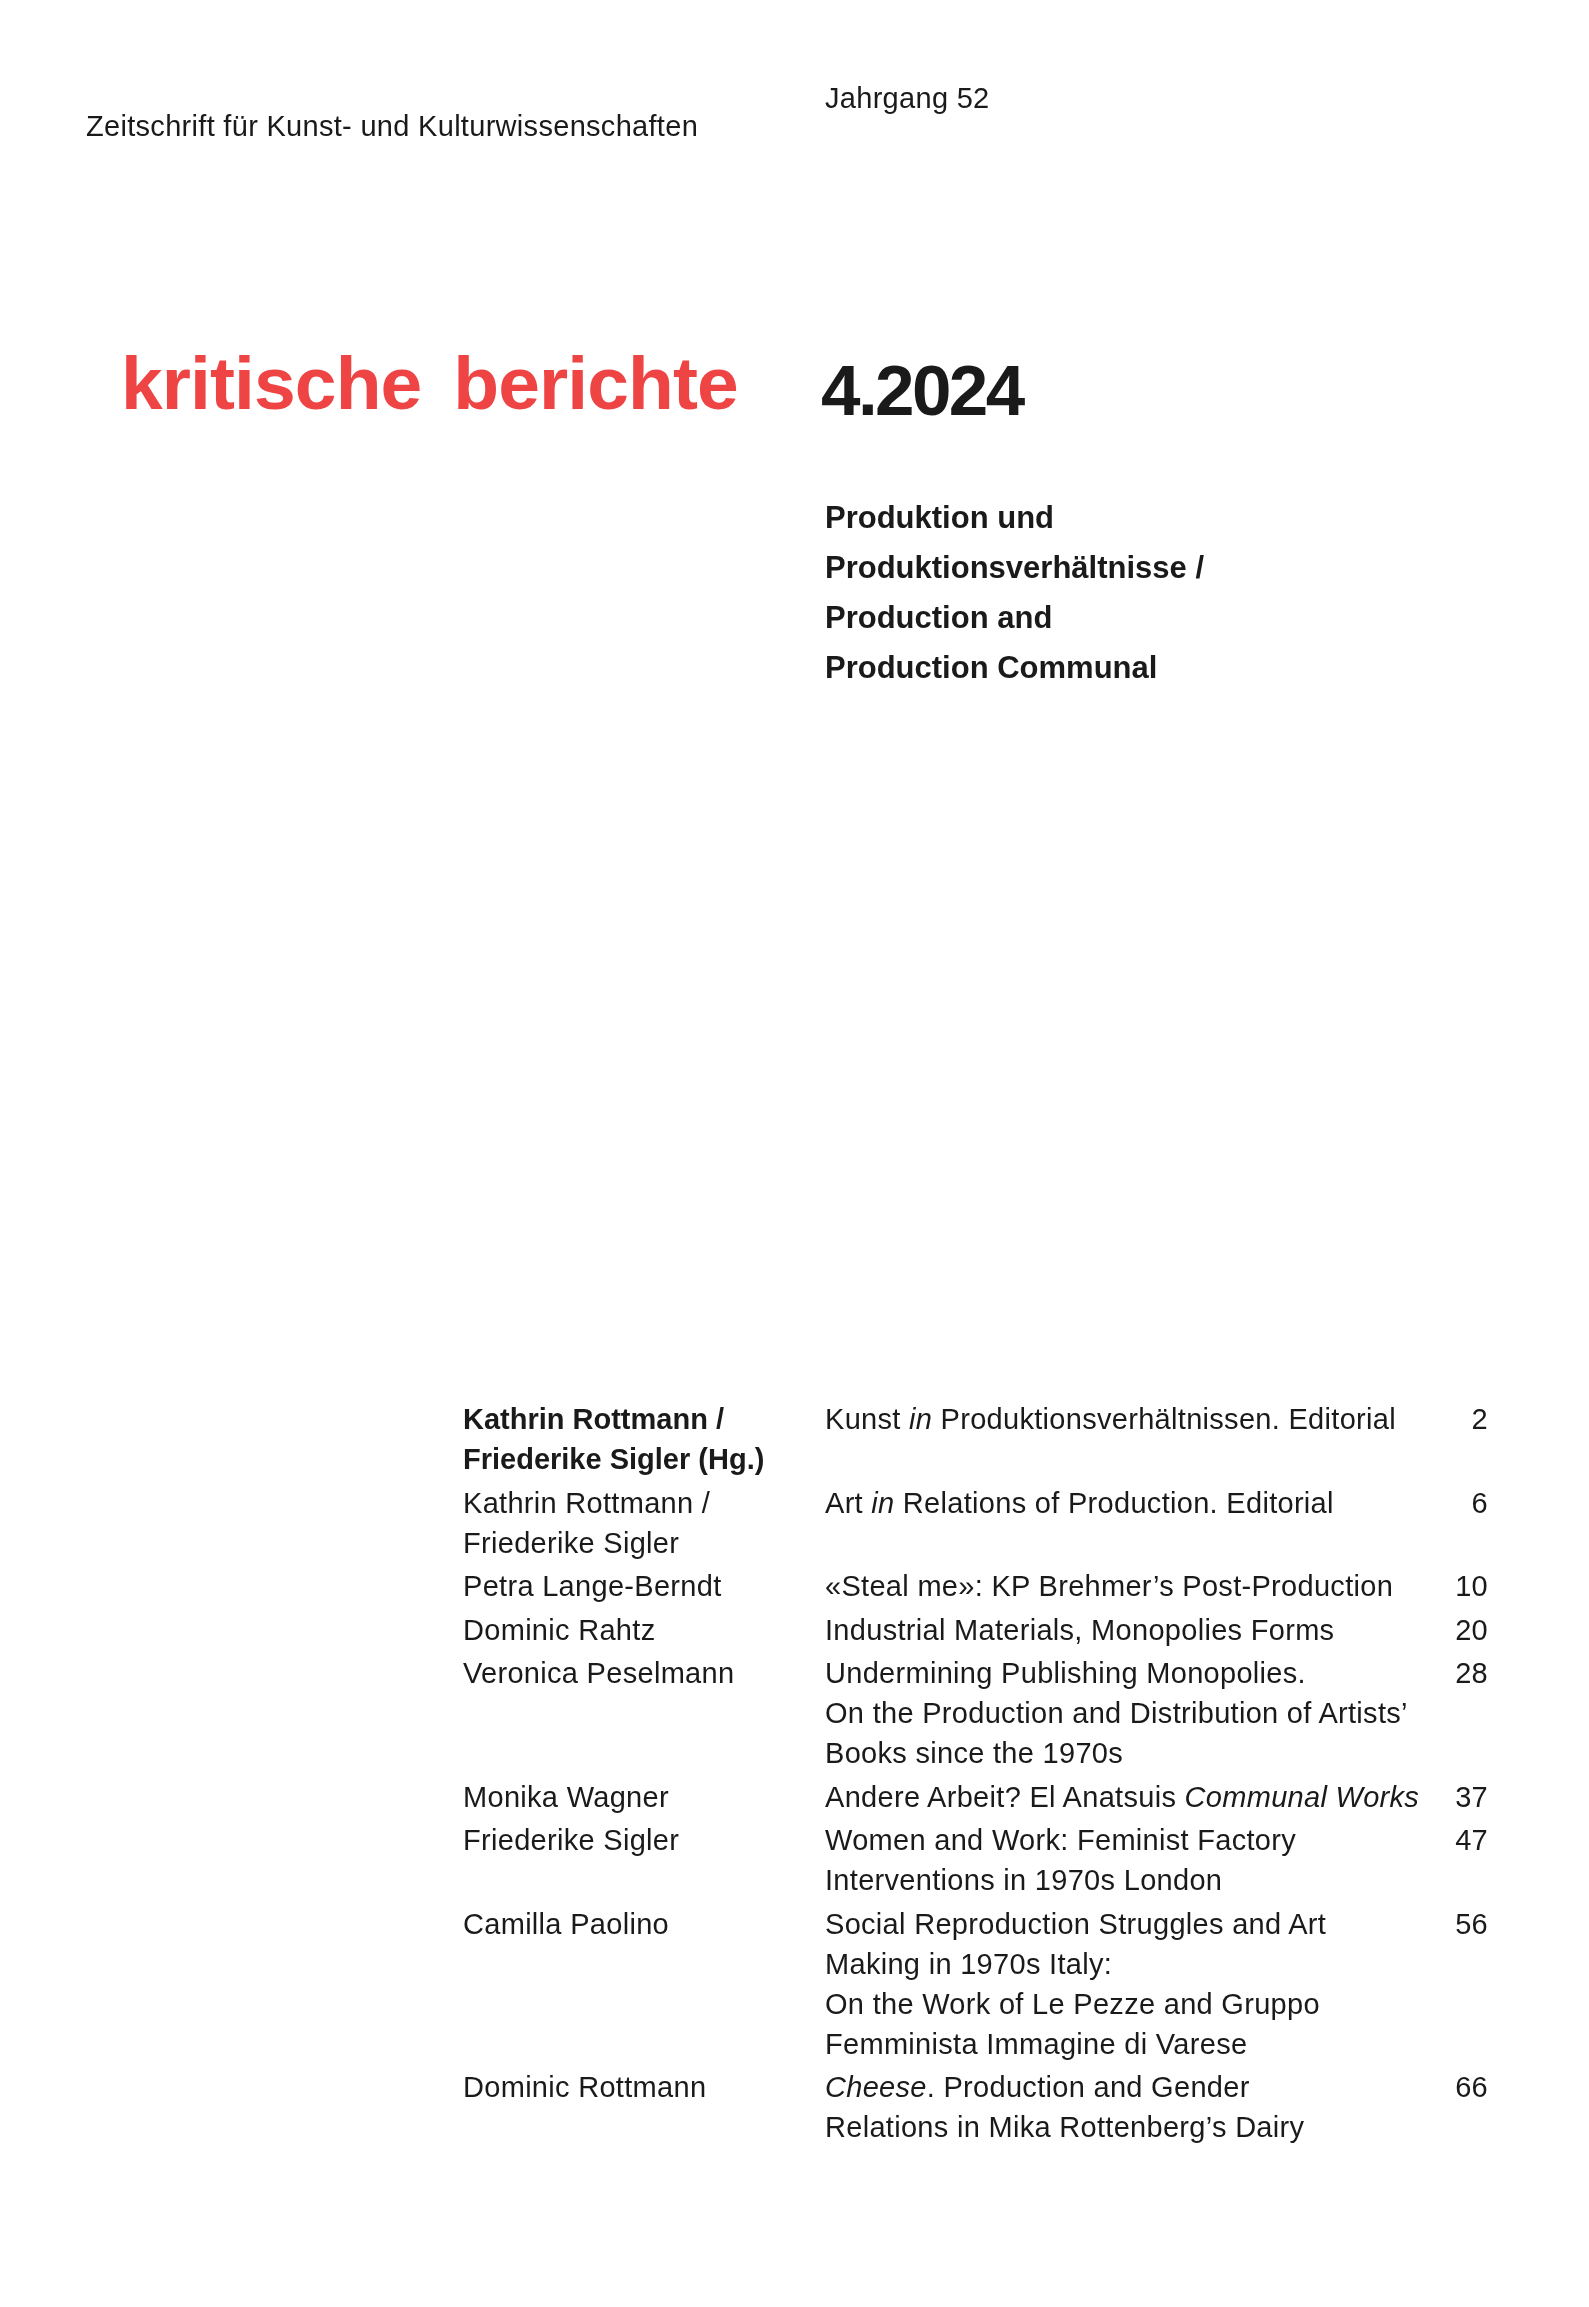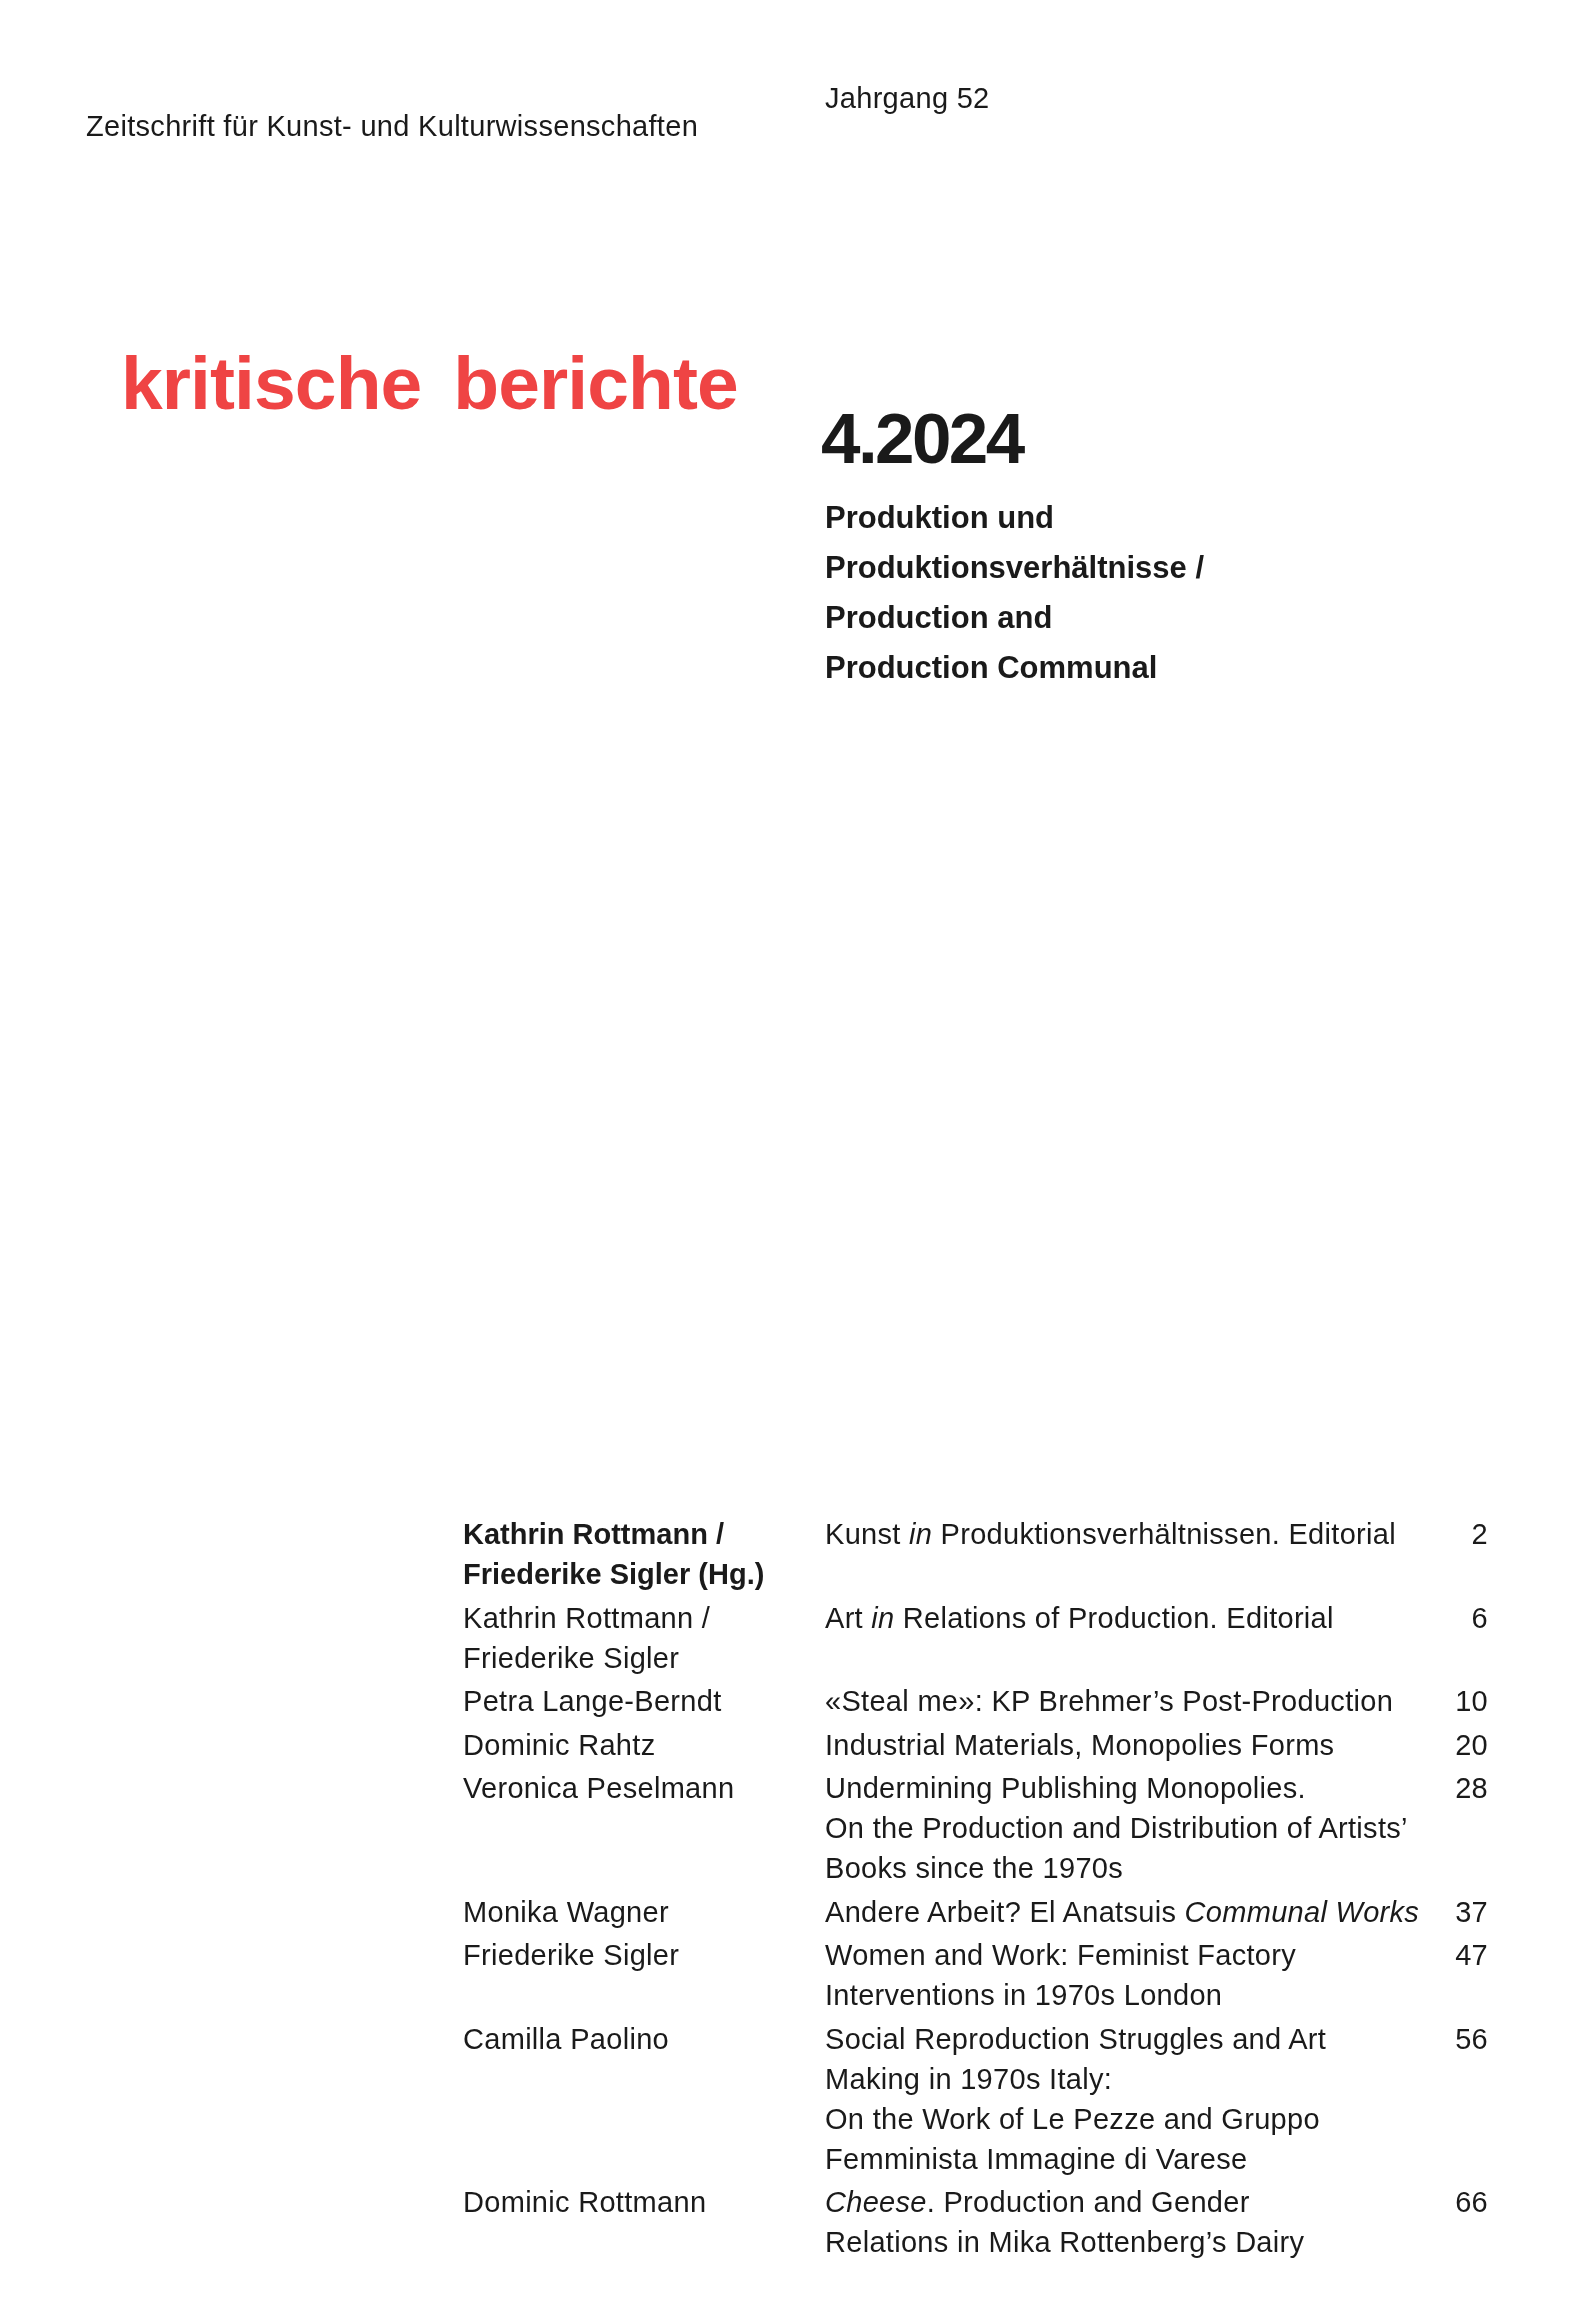--- a/index.html
+++ b/index.html
@@ -15,30 +15,29 @@
 
   .journal-title {
     position: absolute; left: 99px; top: 340px;
     font-size: 75px; font-weight: bold; color: #ef4444; letter-spacing: -0.9px;
     word-spacing: 12px; line-height: 87px; margin-left: 22px;
   }
   .issue-number {
     position: absolute; left: 821px; top: 347px;
     font-size: 71px; font-weight: bold; color: #1a1a1a; letter-spacing: -2.6px;
     line-height: 87px;
-    margin-top: 48px;
   }
   .issue-theme {
     position: absolute; left: 825px; top: 493px;
     font-size: 31px; font-weight: bold; line-height: 50px; color: #1a1a1a;
   }
   .issue-theme div { white-space: nowrap; }
 
   .toc {
-    position: absolute; left: 463px; top: 1514px; width: 1025px;
+    position: absolute; left: 463px; top: 1399px; width: 1025px;
     font-size: 29px; line-height: 40px; letter-spacing: 0.3px;
   }
   .toc-row { display: flex; margin-bottom: 3.5px; }
   .toc-author { width: 362px; flex: none; }
   .toc-author.bold { font-weight: bold; letter-spacing: 0; }
   .toc-title { flex: 1; }
   .toc-page { width: 61px; text-align: right; flex: none; }
   .toc-title em { font-style: italic; }
 </style>
 </head>

